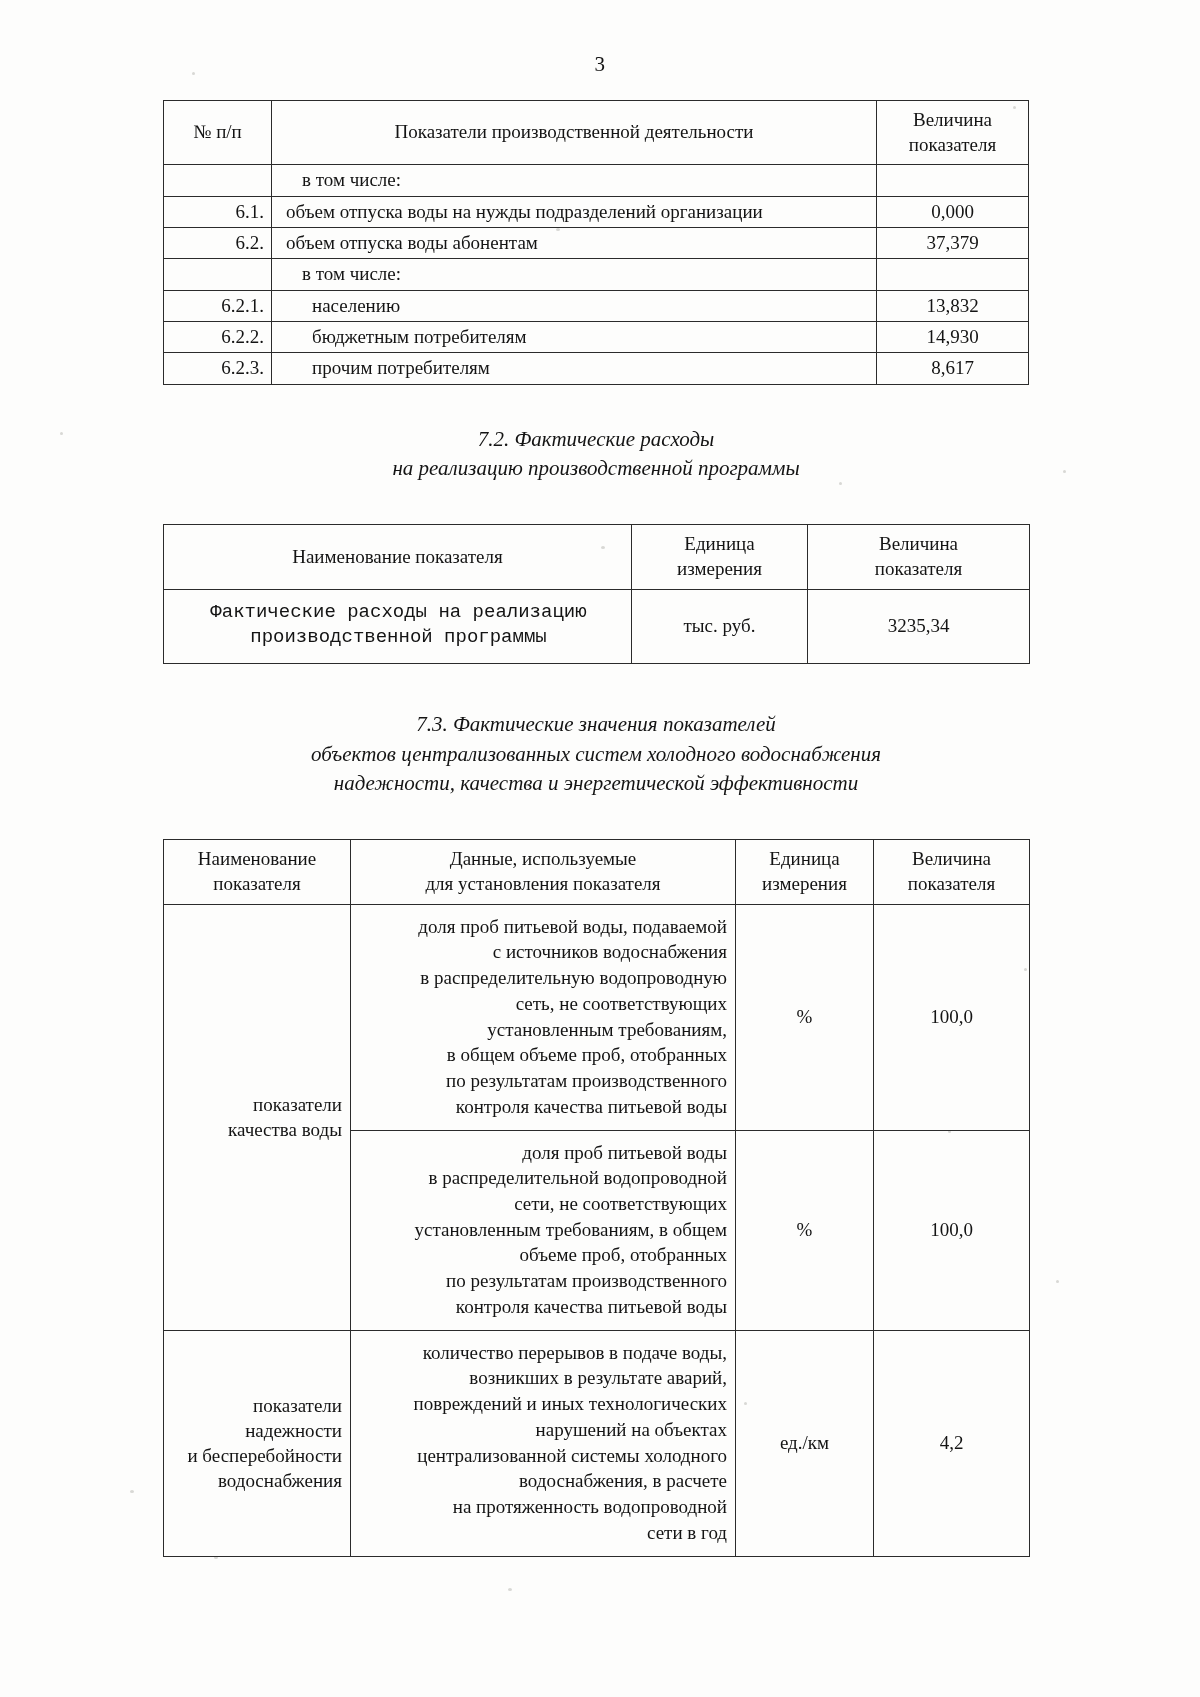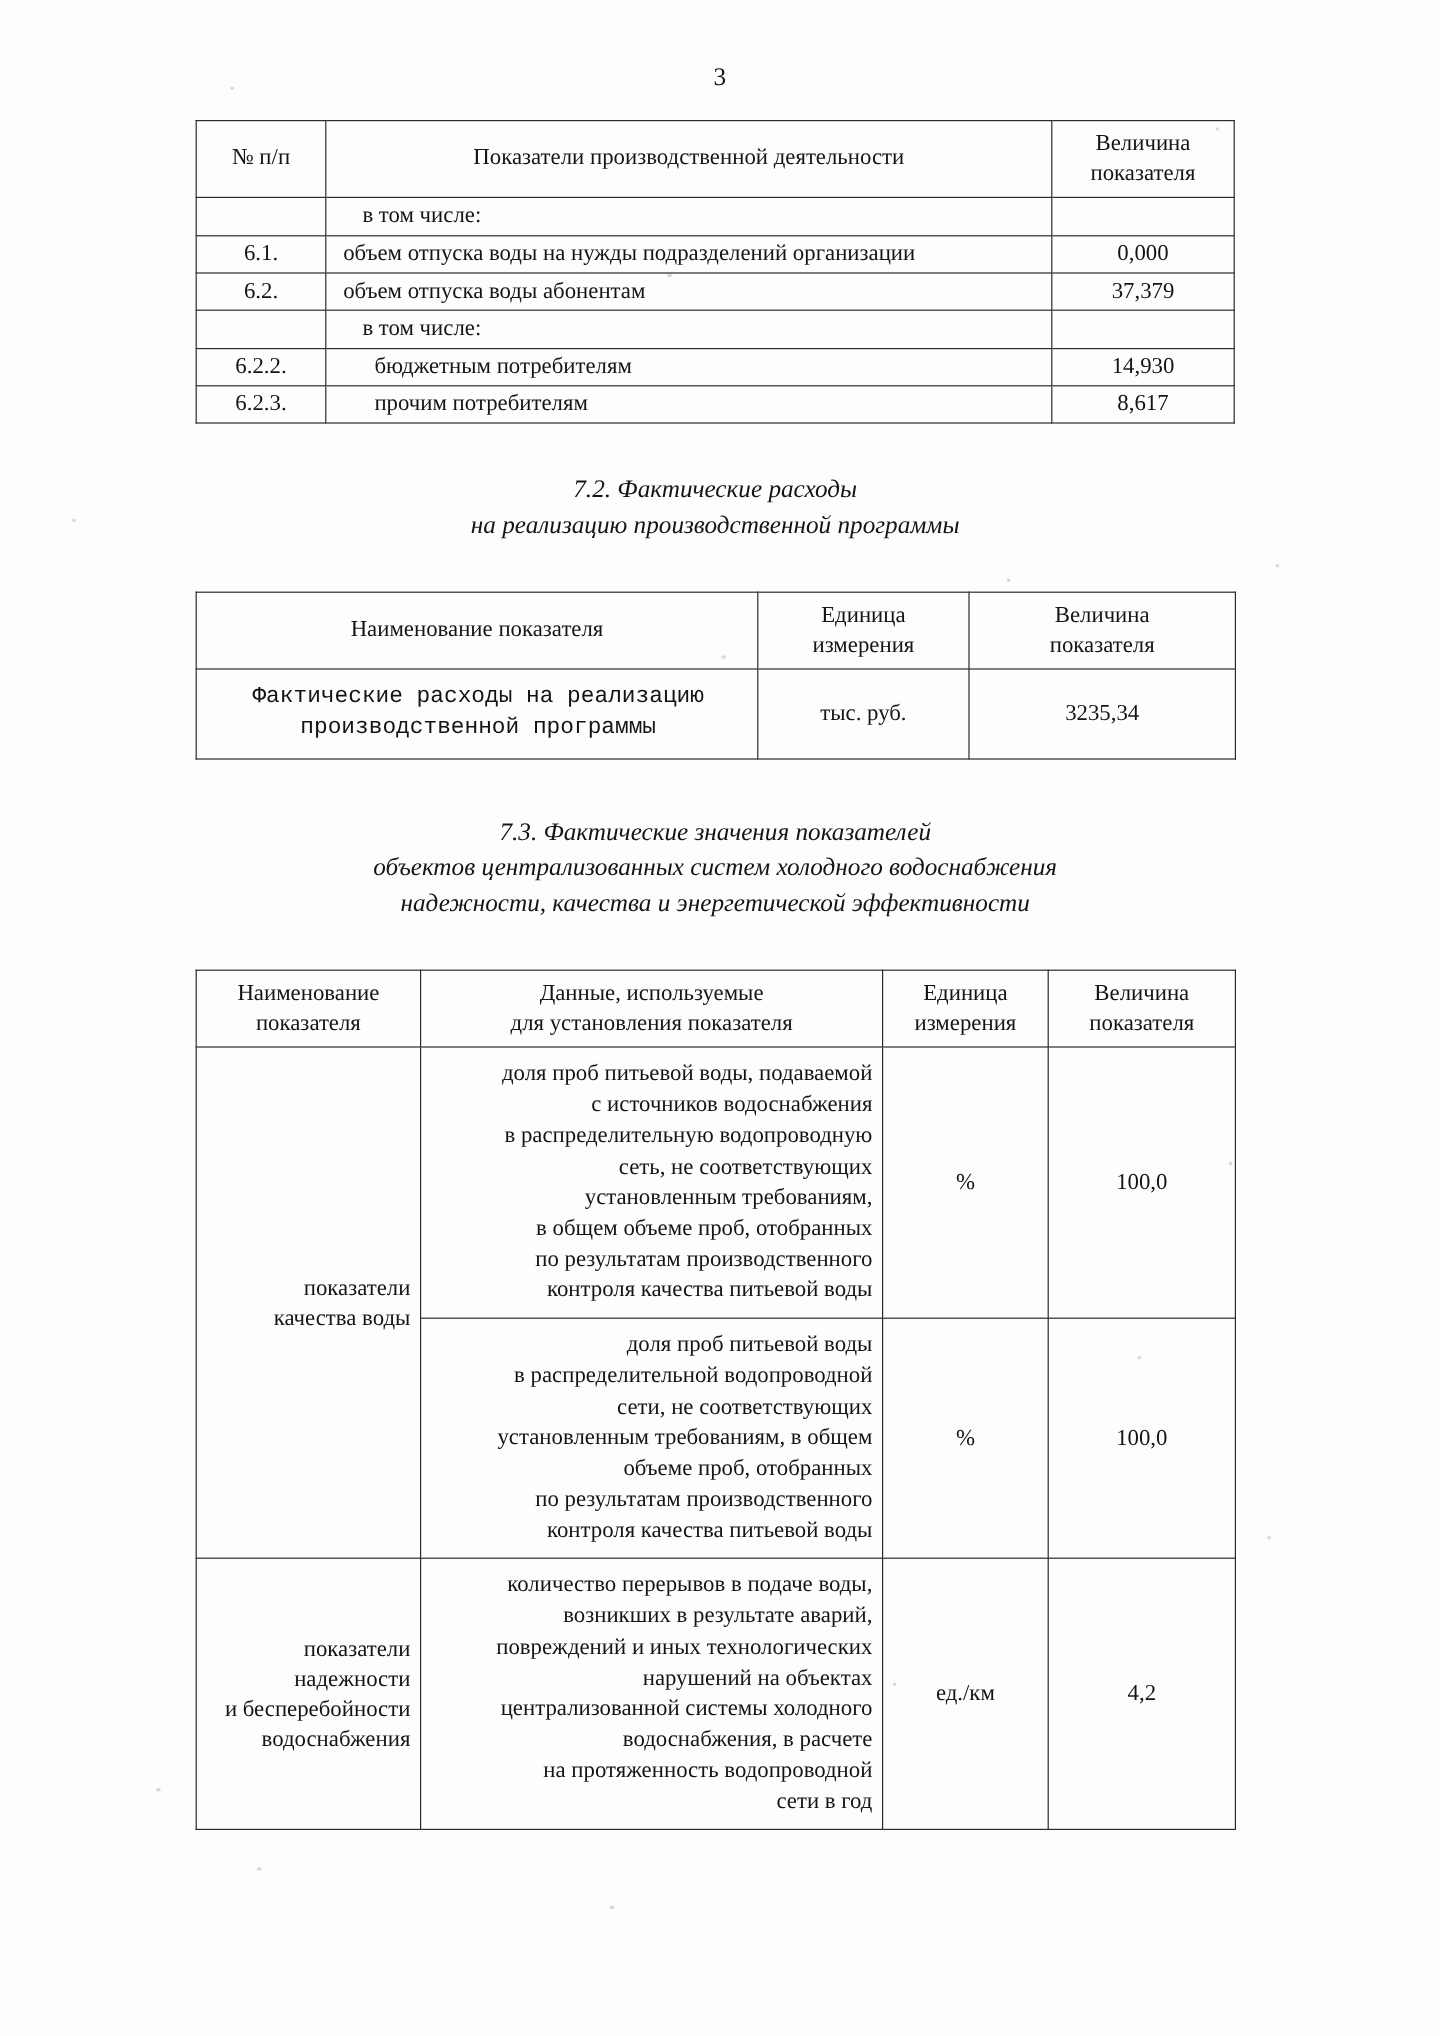--- a/index.html
+++ b/index.html
@@ -60,21 +60,21 @@
     vertical-align: middle;
     font-weight: normal;
   }
   table.doc th {
     text-align: center;
     line-height: 1.3;
     padding: 7px 6px;
   }
 
   
-  .t1 td.num { text-align: center; width: 108px; }
+  .t1 td.num { text-align: right; width: 108px; }
   .t1 td.name { text-align: left; padding-left: 14px; }
   .t1 td.val { text-align: center; width: 152px; }
   .t1 td.sub { padding-left: 30px; }
   .t1 td.sub2 { padding-left: 40px; }
   .t1 .r { height: 30px; font-family: Liberation Serif, serif; }
 
   
   .heading {
     text-align: center;
     font-size: 21px;
@@ -164,20 +164,25 @@
           </tr>
           <tr class="r">
             <td class="num">6.2.</td>
             <td class="name">объем отпуска воды абонентам</td>
             <td class="val">37,379</td>
           </tr>
           <tr class="r">
             <td class="num"></td>
             <td class="name sub">в том числе:</td>
             <td class="val"></td>
+          </tr>
+          <tr class="r">
+            <td class="num">6.2.1.</td>
+            <td class="name sub2">населению</td>
+            <td class="val">13,832</td>
           </tr>
           <tr class="r">
             <td class="num">6.2.2.</td>
             <td class="name sub2">бюджетным потребителям</td>
             <td class="val">14,930</td>
           </tr>
           <tr class="r">
             <td class="num">6.2.3.</td>
             <td class="name sub2">прочим потребителям</td>
             <td class="val">8,617</td>

